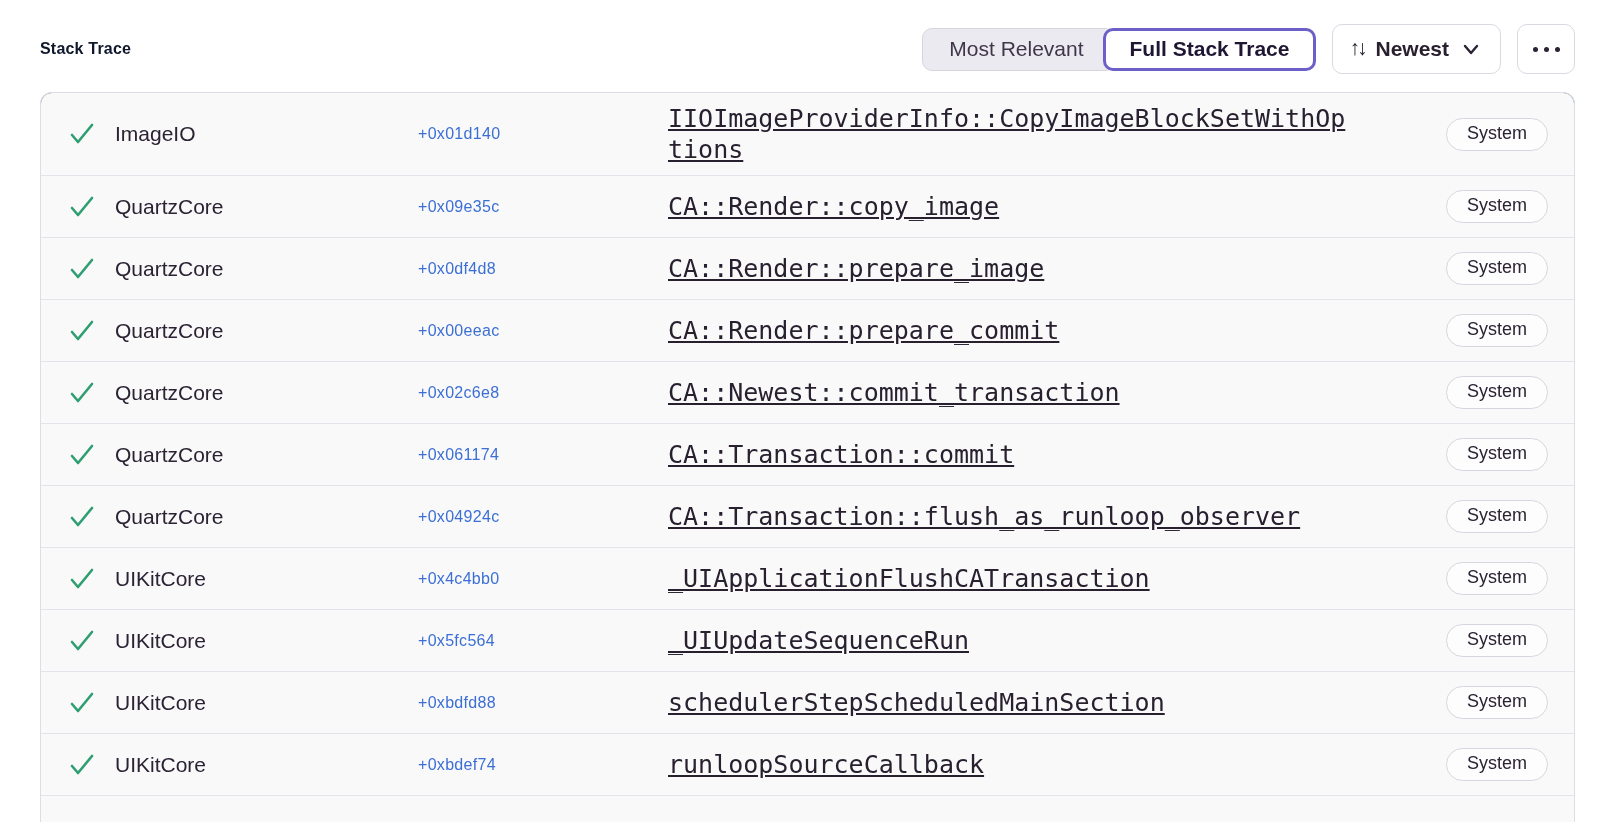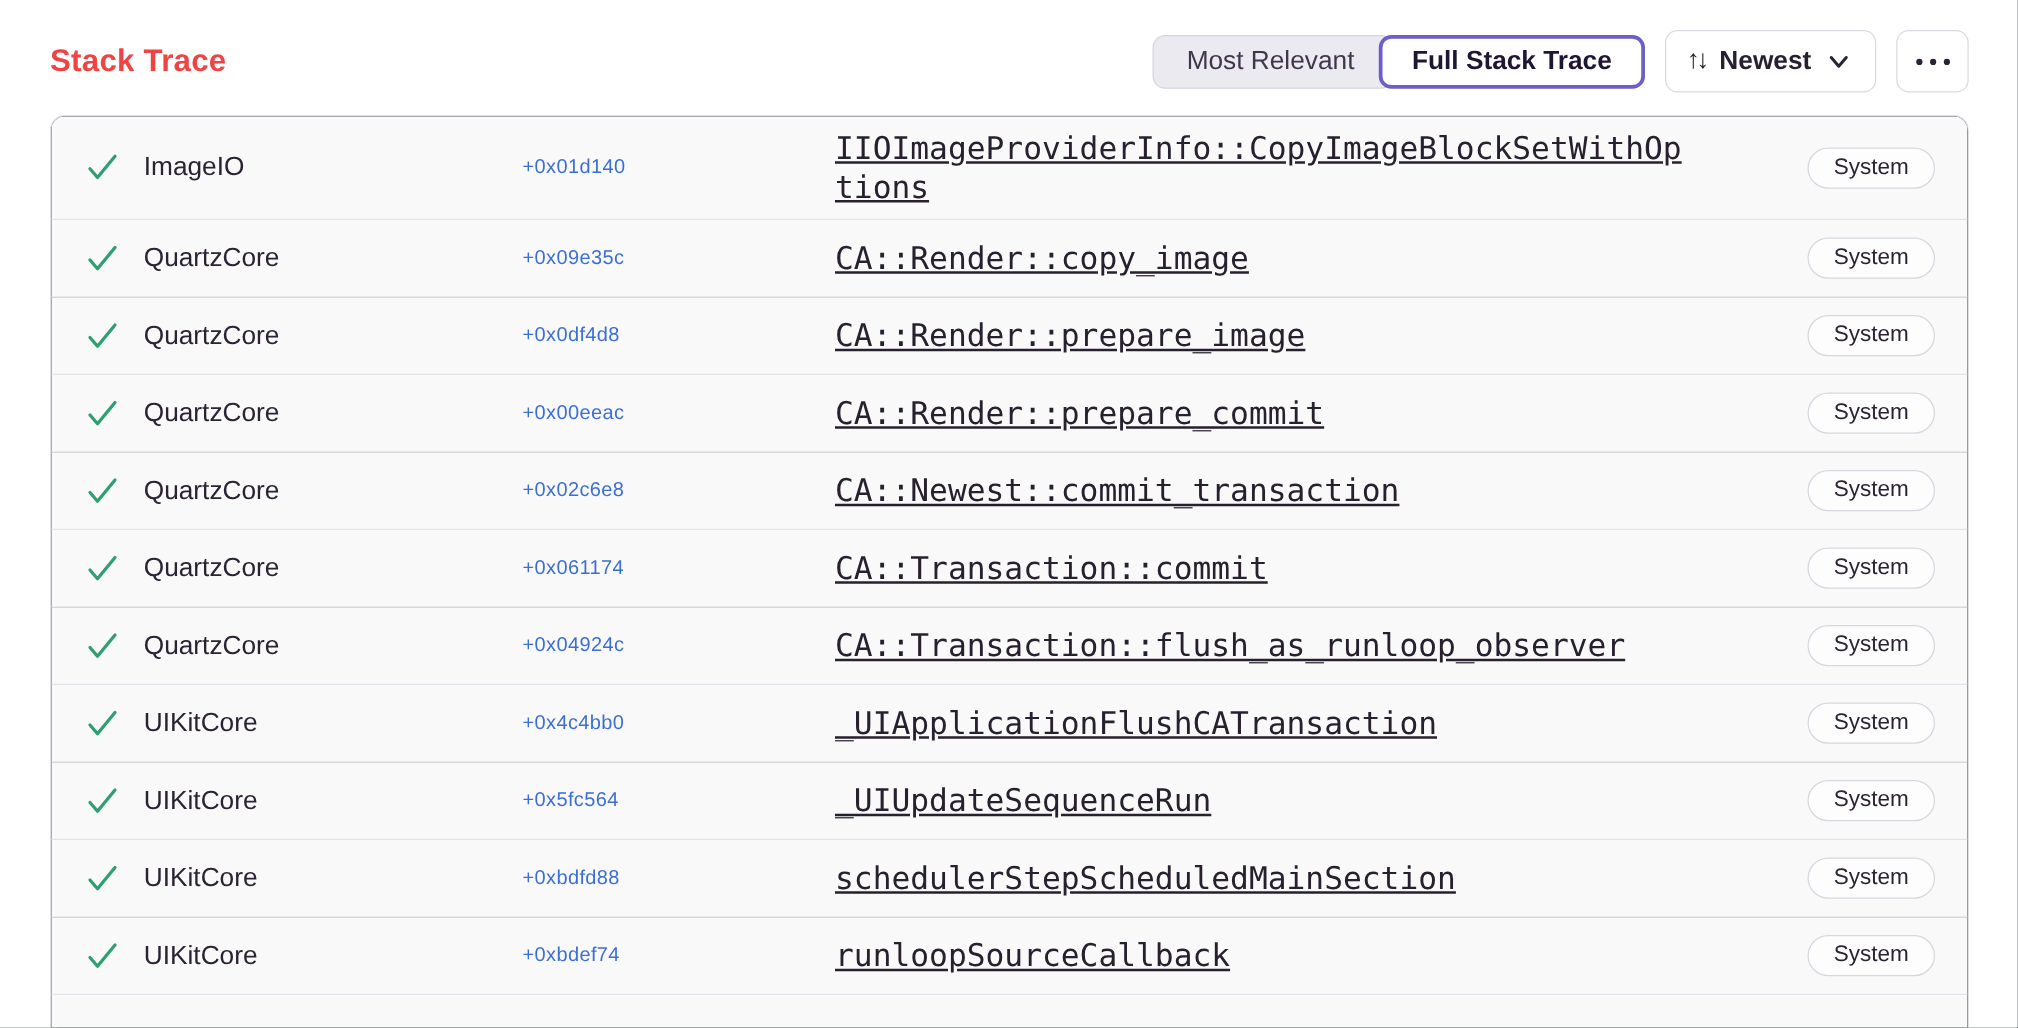--- a/index.html
+++ b/index.html
@@ -2,41 +2,41 @@
 <html><head>
 <meta charset="utf-8">
 <style>
   * { margin:0; padding:0; box-sizing:border-box; }
   html,body { width:1614px; height:822px; overflow:hidden; background:#ffffff;
               font-family:"Liberation Sans", sans-serif; }
 
   
   .header { display:flex; align-items:center; justify-content:space-between;
             padding:24px 39px 18px 40px; }
-  .title { font-size:25px; font-weight:700; color:#ef4444; letter-spacing:.2px; }
+  .title { font-size:16px; font-weight:700; color:#0f172a; letter-spacing:.2px; }
   .controls { display:flex; align-items:center; gap:16px; }
 
   .seg { display:flex; align-items:stretch; }
   .seg-btn { height:43px; display:flex; align-items:center; font-size:21px; cursor:pointer; }
   .seg-off { background:#eceaf1; border:1px solid #d8d4de; border-radius:10px;
              color:#3f3649; padding:0 30px 0 26px; font-weight:400; }
   .seg-on  { background:#ffffff; border:3px solid #6c5fc7; border-radius:10px;
              color:#1f1633; padding:0 24px; font-weight:700; margin-left:-12px; z-index:2; }
 
   .btn { height:50px; background:#ffffff; border:1px solid #dcd8e1; border-radius:10px;
          display:flex; align-items:center; cursor:pointer; color:#28202f; }
   .sort-btn { padding:0 18px 0 16px; gap:11px; font-size:21px; font-weight:700; }
   .sort-arrows { font-size:21px; font-weight:400; letter-spacing:-3px; color:#2b2233;
                  transform:translateY(-1px); }
   .more-btn { width:58px; justify-content:center; gap:6px; }
   .dot { width:5px; height:5px; border-radius:50%; background:#2b2233; display:inline-block; }
 
   
   .card { margin:0 39px 0 40px; border:1px solid #e0dce6; border-bottom:none;
-          border-radius:12px 12px 0 0; overflow:hidden; background:#0f172a; height:730px; }
+          border-radius:12px 12px 0 0; overflow:hidden; background:#0c4a6e; height:730px; }
   .row { display:grid; grid-template-columns:46px 303px 250px 685px 1fr;
          align-items:center; min-height:62px; padding:0 26px 0 28px;
          border-bottom:1px solid #e5e2e9; background:#f9f9fa; }
   .check { width:26px; height:26px; }
   .module { font-size:21px; font-weight:500; color:#2b2233; }
   .addr { font-size:16px; color:#3c6fd4; letter-spacing:.3px; text-decoration:none; cursor:pointer; }
   .func { font-family:"DejaVu Sans Mono", monospace; font-size:25px; line-height:31px;
           color:#28202f; word-break:break-all; padding:10px 0;text-decoration:underline; }
   .badge-wrap { justify-self:end; }
   .badge { display:inline-block; background:#fdfdfe; border:1px solid #d9d5de;

